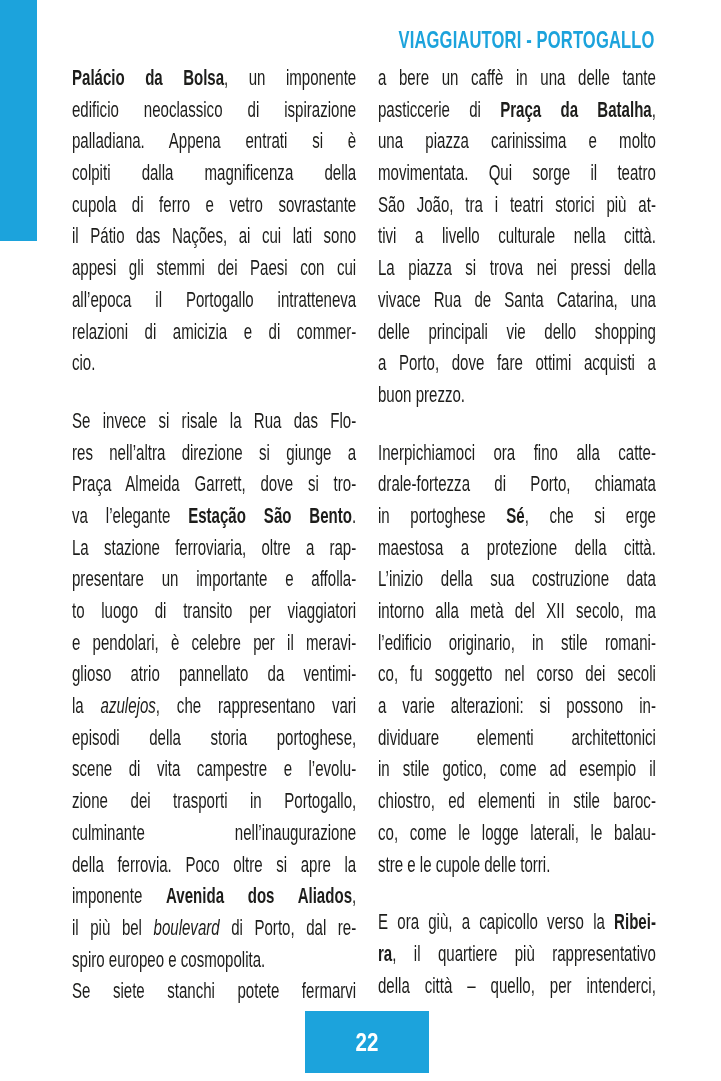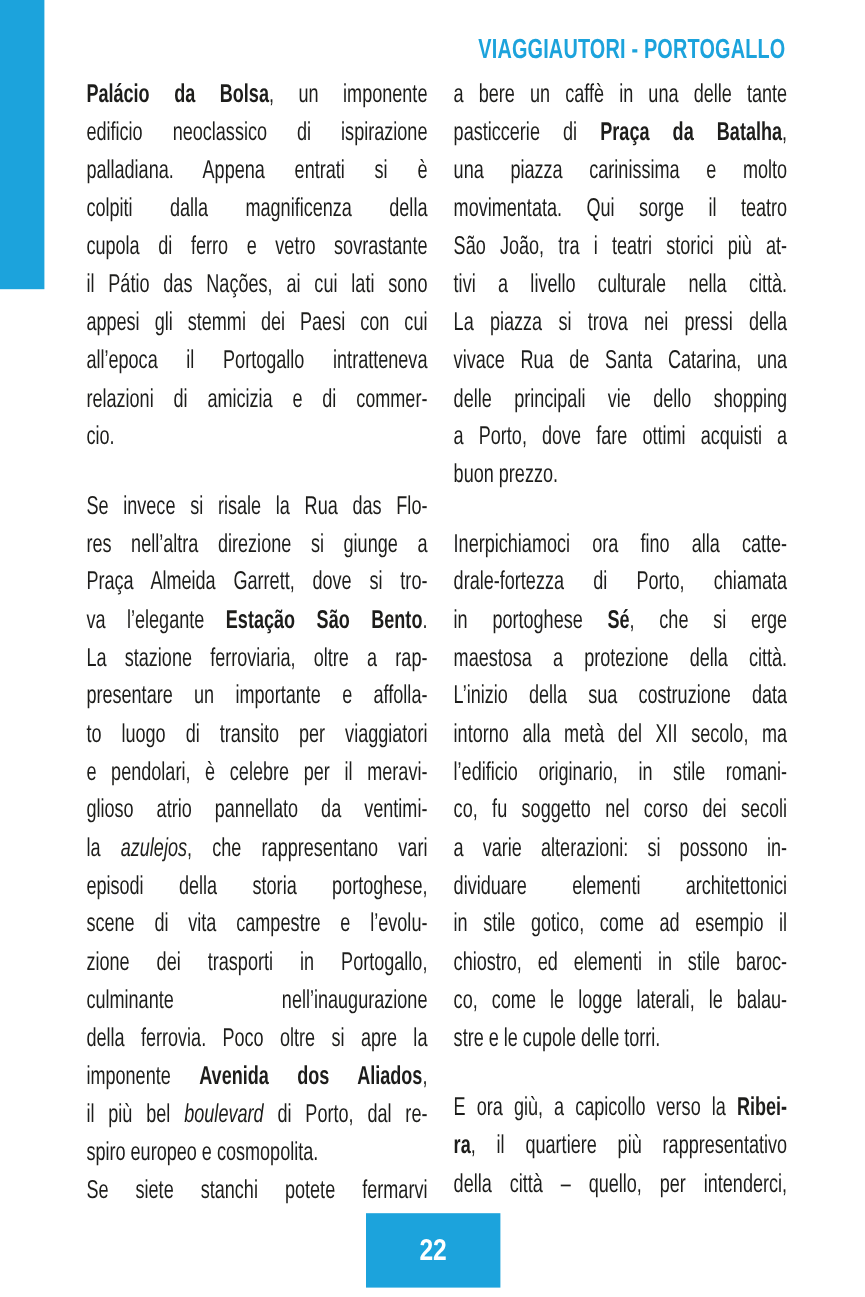--- a/index.html
+++ b/index.html
@@ -43,21 +43,21 @@
     text-align:justify;
     text-align-last:justify;
     line-height:31.7px;
     height:31.7px;
   }
   .line.last{text-align-last:left;}
   .line b{font-weight:bold;}
   .line i{font-style:italic;}
   .pagenum-box{
     position:absolute;left:305px;top:1011px;
-    width:112px;height:62px;
+    width:124px;height:62px;
     background:#1ca3dc;
     display:flex;align-items:center;justify-content:center;
   }
   .pagenum{
     color:#ffffff;
     font-weight:bold;
     font-size:25px;
     transform:scaleX(.82);
   }
 </style>

